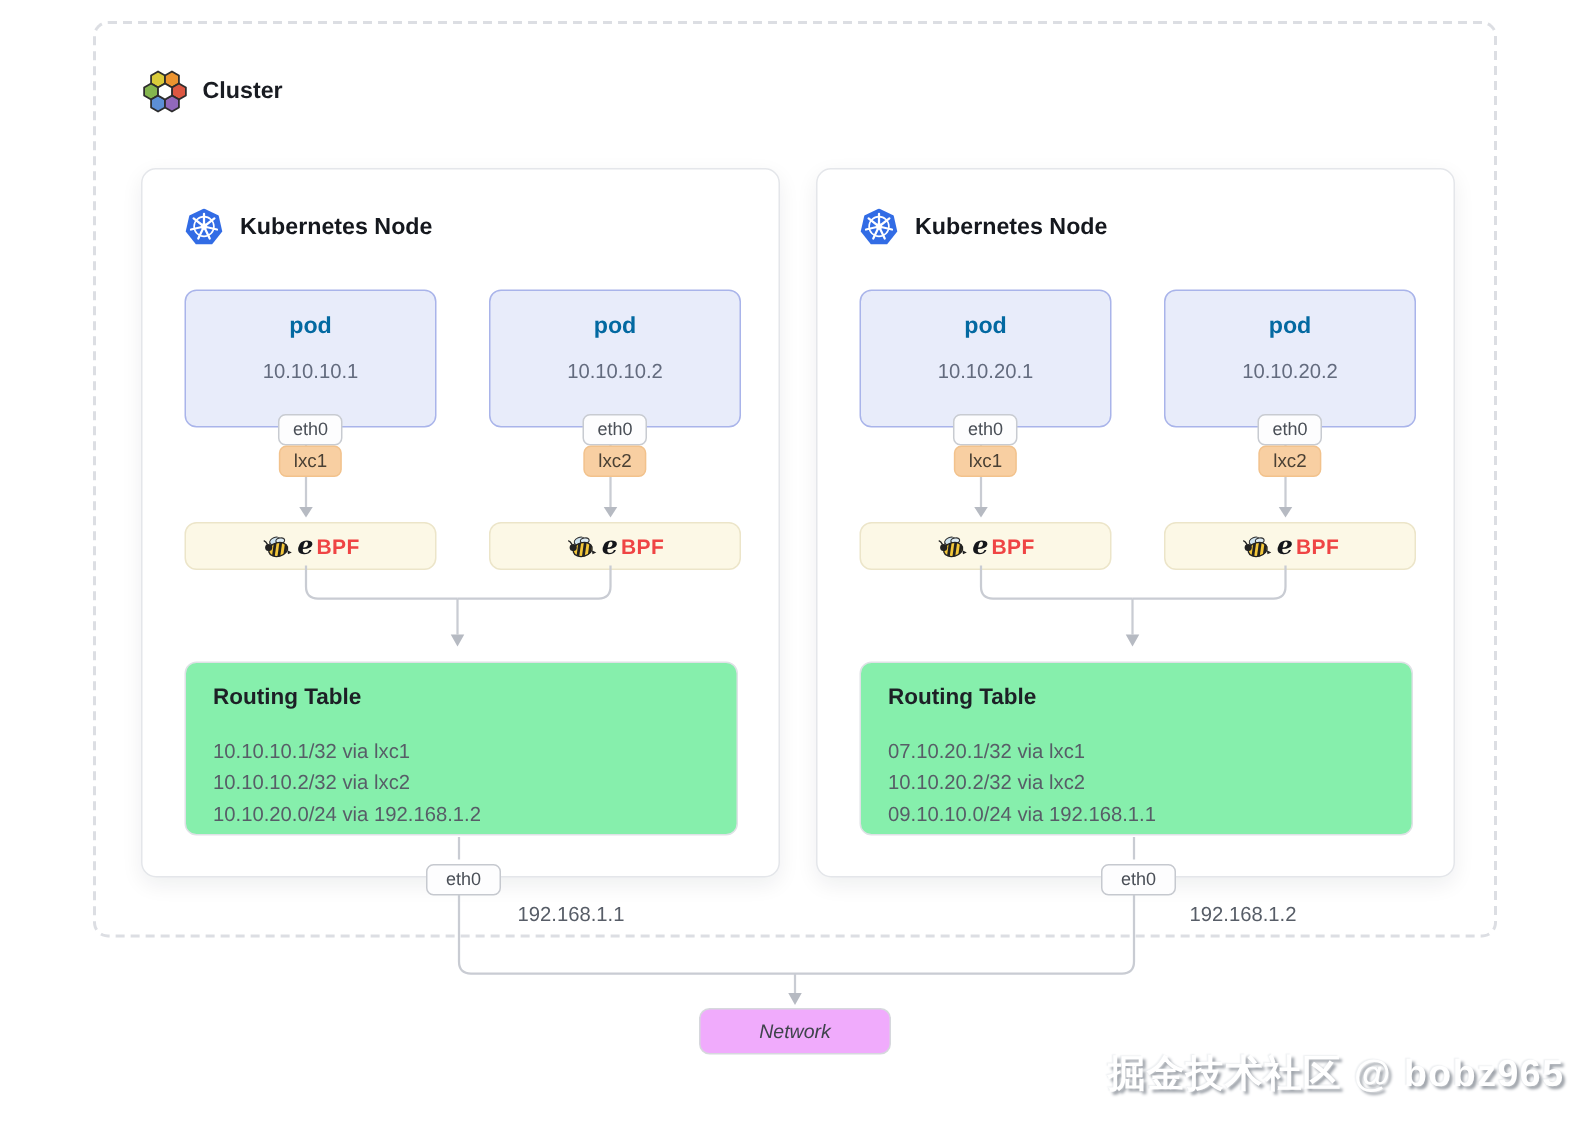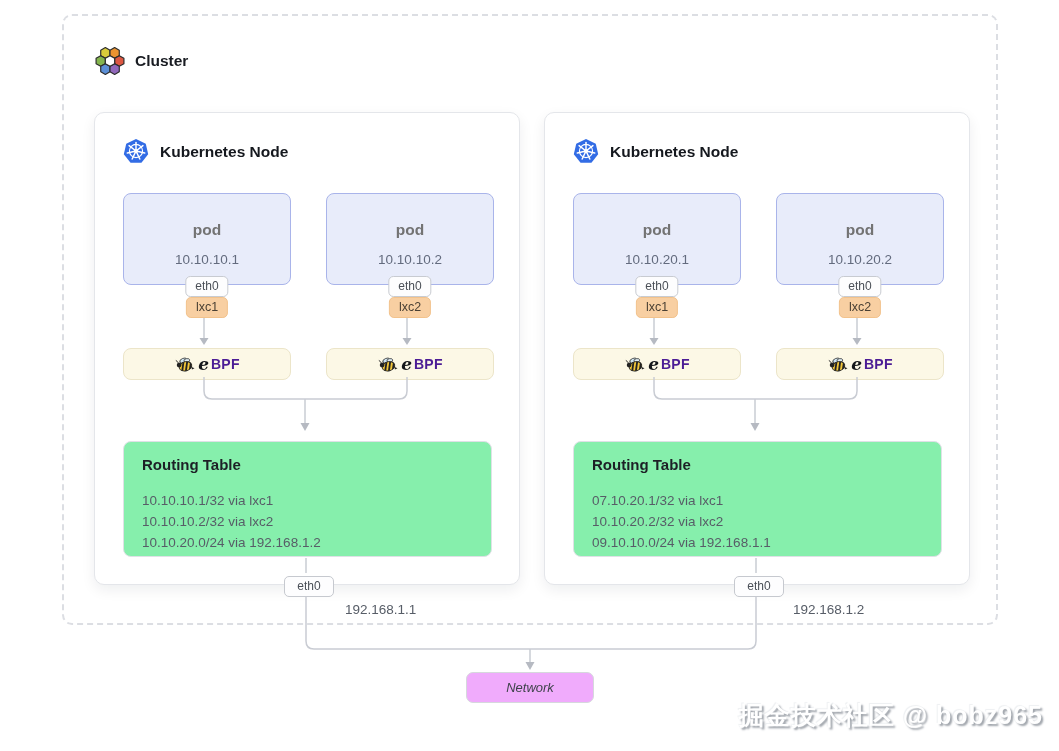--- a/index.html
+++ b/index.html
@@ -15,32 +15,32 @@
     border:1px solid #e4e6ea;border-radius:10px;box-shadow:0 5px 14px rgba(20,25,40,.07);box-sizing:border-box;}
   .node--left{left:30px;}
   .node--right{left:480px;}
   .node-header{position:absolute;left:28px;top:26px;display:flex;align-items:center;gap:11px;}
   .node-title{font-size:15.5px;font-weight:700;color:#15181e;}
 
   .pod-wrap{position:absolute;top:80px;width:168px;}
   .pod-wrap--a{left:28px;}
   .pod-wrap--b{left:231px;}
   .pod{position:relative;height:92px;background:#e8ecfa;border:1px solid #a9b4ea;border-radius:8px;text-align:center;box-sizing:border-box;}
-  .pod-title{margin:12px;padding-top:15px;font-size:15.5px;font-weight:700;color:#737373;}
+  .pod-title{margin:0;padding-top:15px;font-size:15.5px;font-weight:700;color:#0369a1;}
   .pod-ip{margin-top:13px;font-size:13.5px;color:#636b7e;}
 
   .chip{position:absolute;left:50%;transform:translateX(-50%);z-index:2;font-size:12px;
     border-radius:5px;padding:2px 9px;white-space:nowrap;line-height:15px;}
   .chip--eth{top:82px;background:#fdfdfe;border:1px solid #c8cbd1;color:#4a4f57;}
   .chip--lxc{top:104px;background:#f8cfa2;border:1px solid #f2c28c;color:#4a4034;font-size:12.5px;}
 
   .ebpf{position:absolute;top:155px;left:0;width:168px;height:32px;background:#fcf8e6;
     border:1px solid #ece5c9;border-radius:8px;display:flex;align-items:center;justify-content:center;gap:2px;box-sizing:border-box;}
   .ebpf-e{font-family:"DejaVu Serif",serif;font-style:italic;font-weight:700;font-size:17px;color:#14161a;line-height:1;}
-  .ebpf-bpf{font-size:14px;font-weight:800;color:#4c1d95;letter-spacing:.3px;}
+  .ebpf-bpf{font-size:14px;font-weight:800;color:#ef4444;letter-spacing:.3px;}
 
   .routing{position:absolute;left:28px;top:328px;width:369px;height:116px;background:#86efac;
     border:1px solid #dfe1e6;border-radius:8px;padding:14px 0 0 18px;box-sizing:border-box;}
   .routing-title{font-size:15px;font-weight:700;color:#1d2026;}
   .routing-entries{margin-top:17px;font-size:13.5px;color:#575d67;line-height:21px;}
 
   .node-eth{position:absolute;left:189px;top:463px;width:50px;box-sizing:border-box;text-align:center;z-index:2;
     background:#fdfdfe;border:1px solid #c6c9cf;border-radius:5px;font-size:12px;color:#4a4f57;padding:2px 0;line-height:15px;}
 
   .node-ip{position:absolute;top:586px;font-size:13.5px;color:#575d67;}

